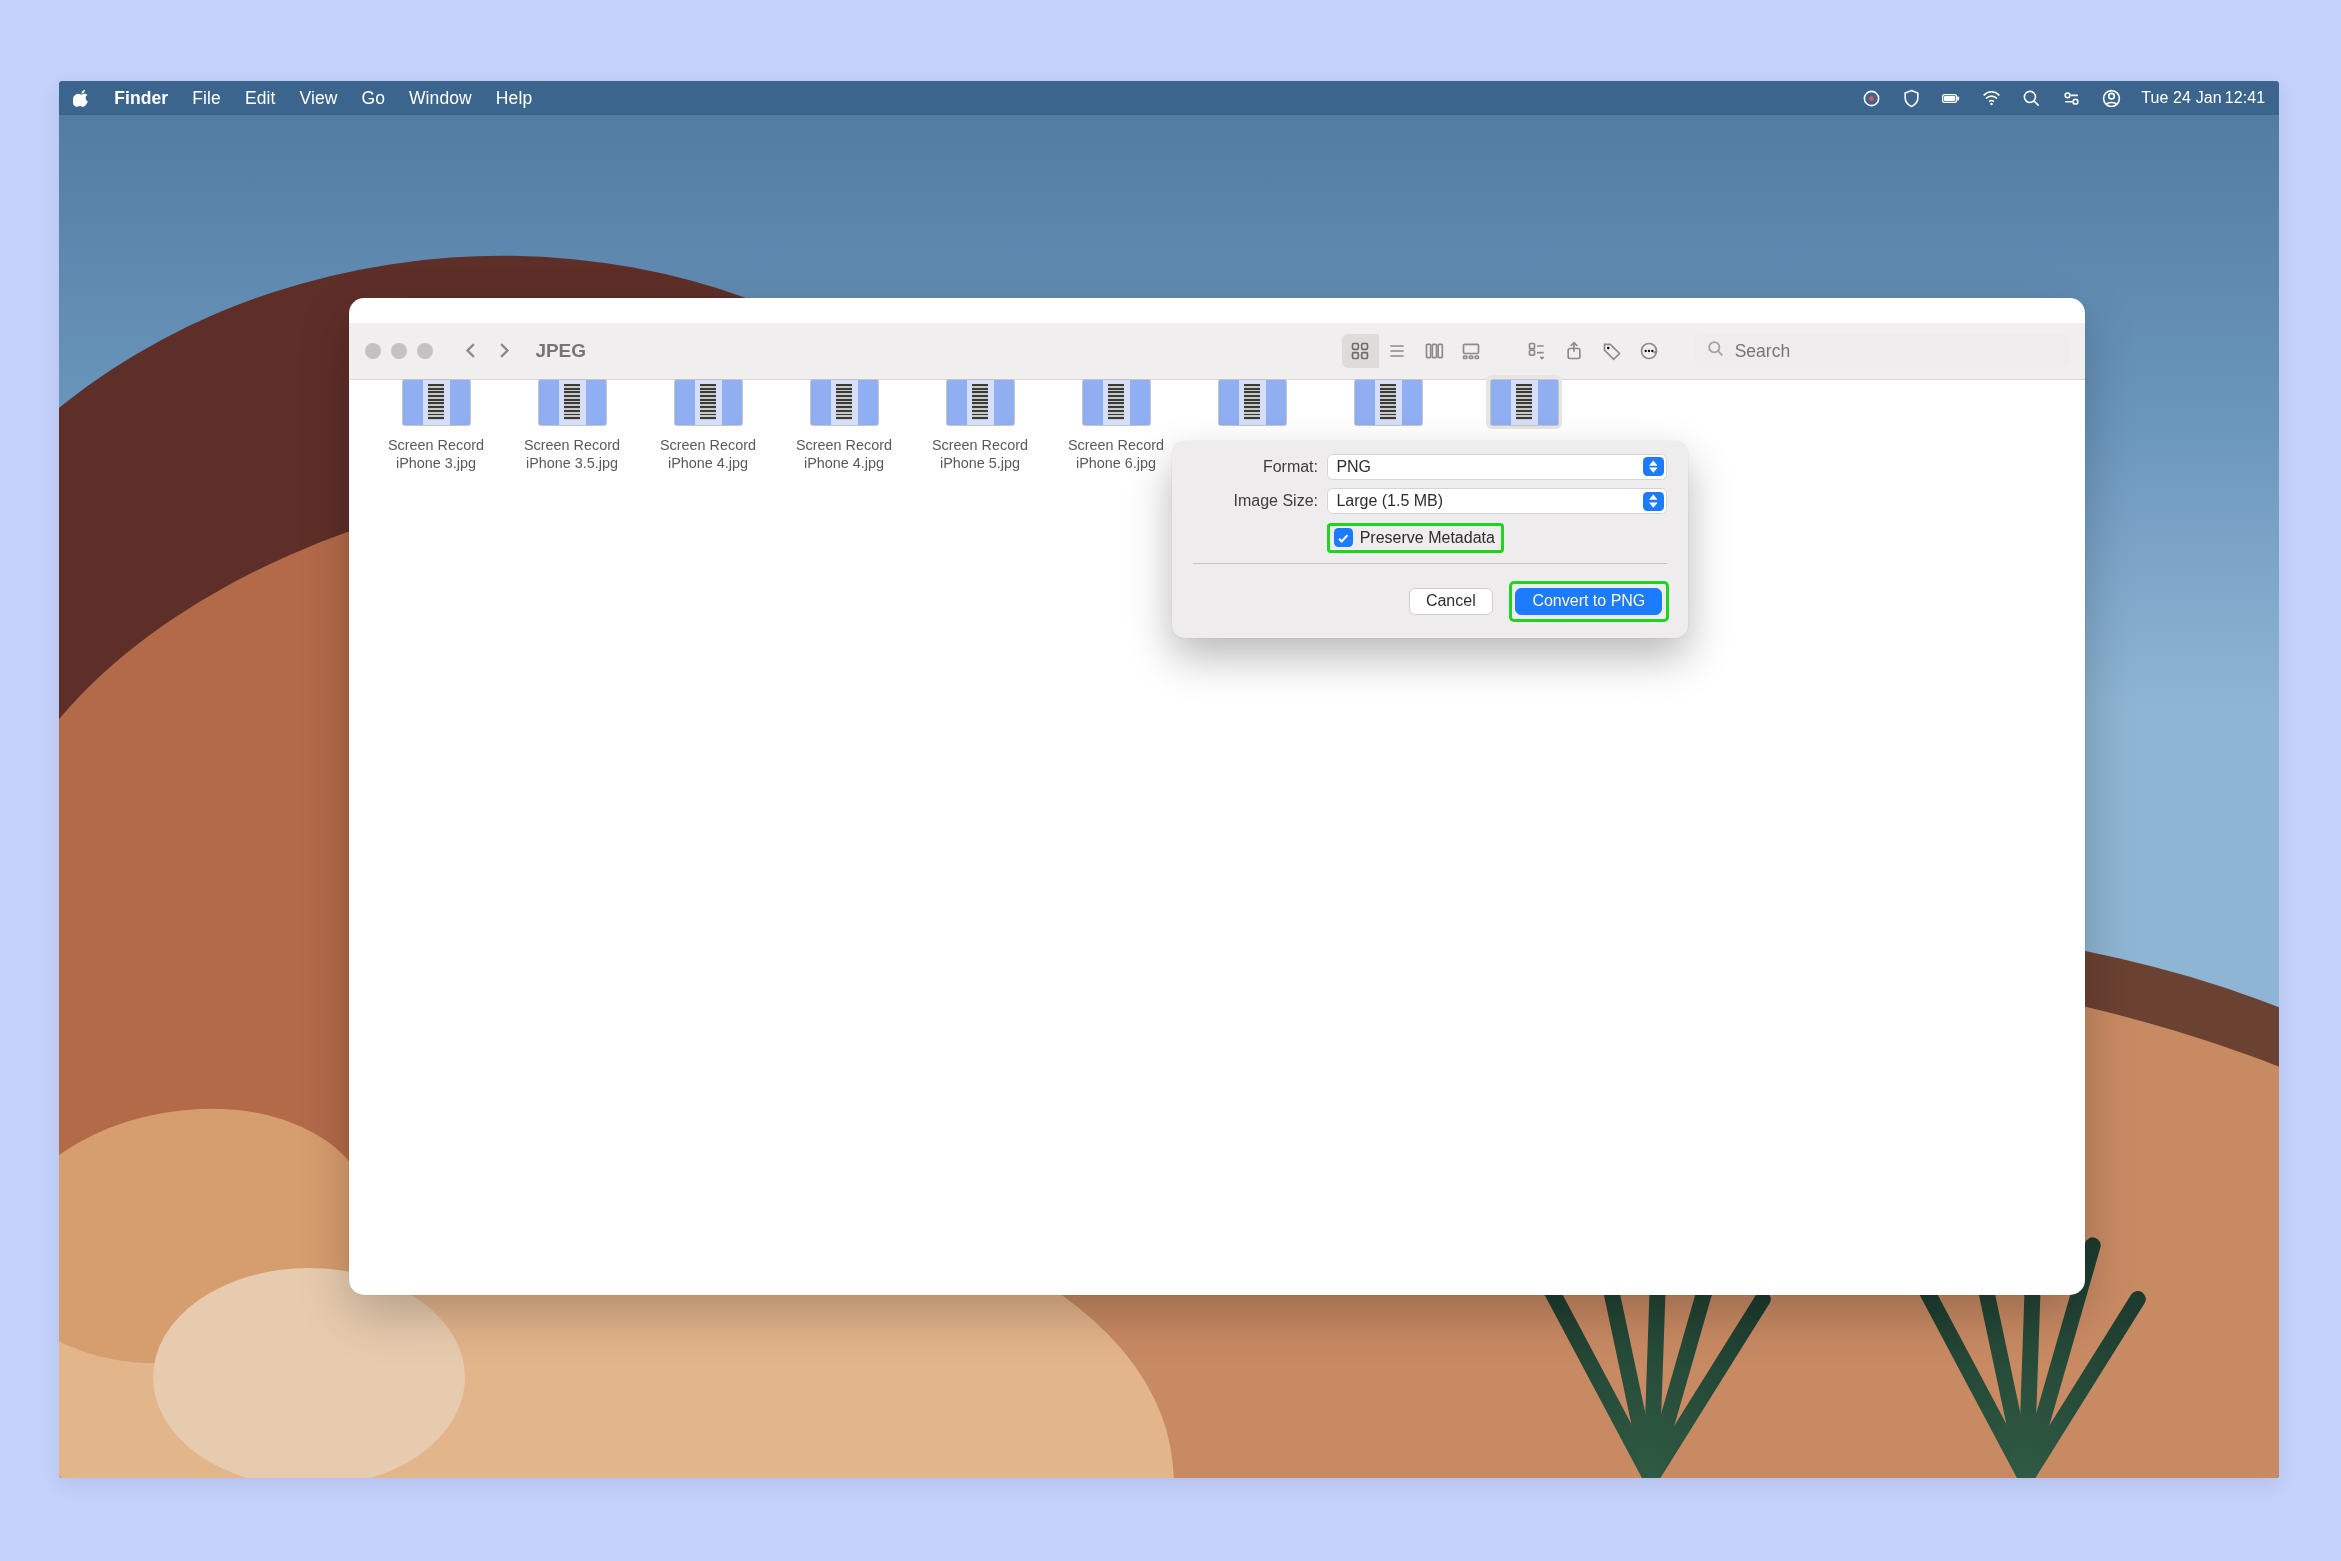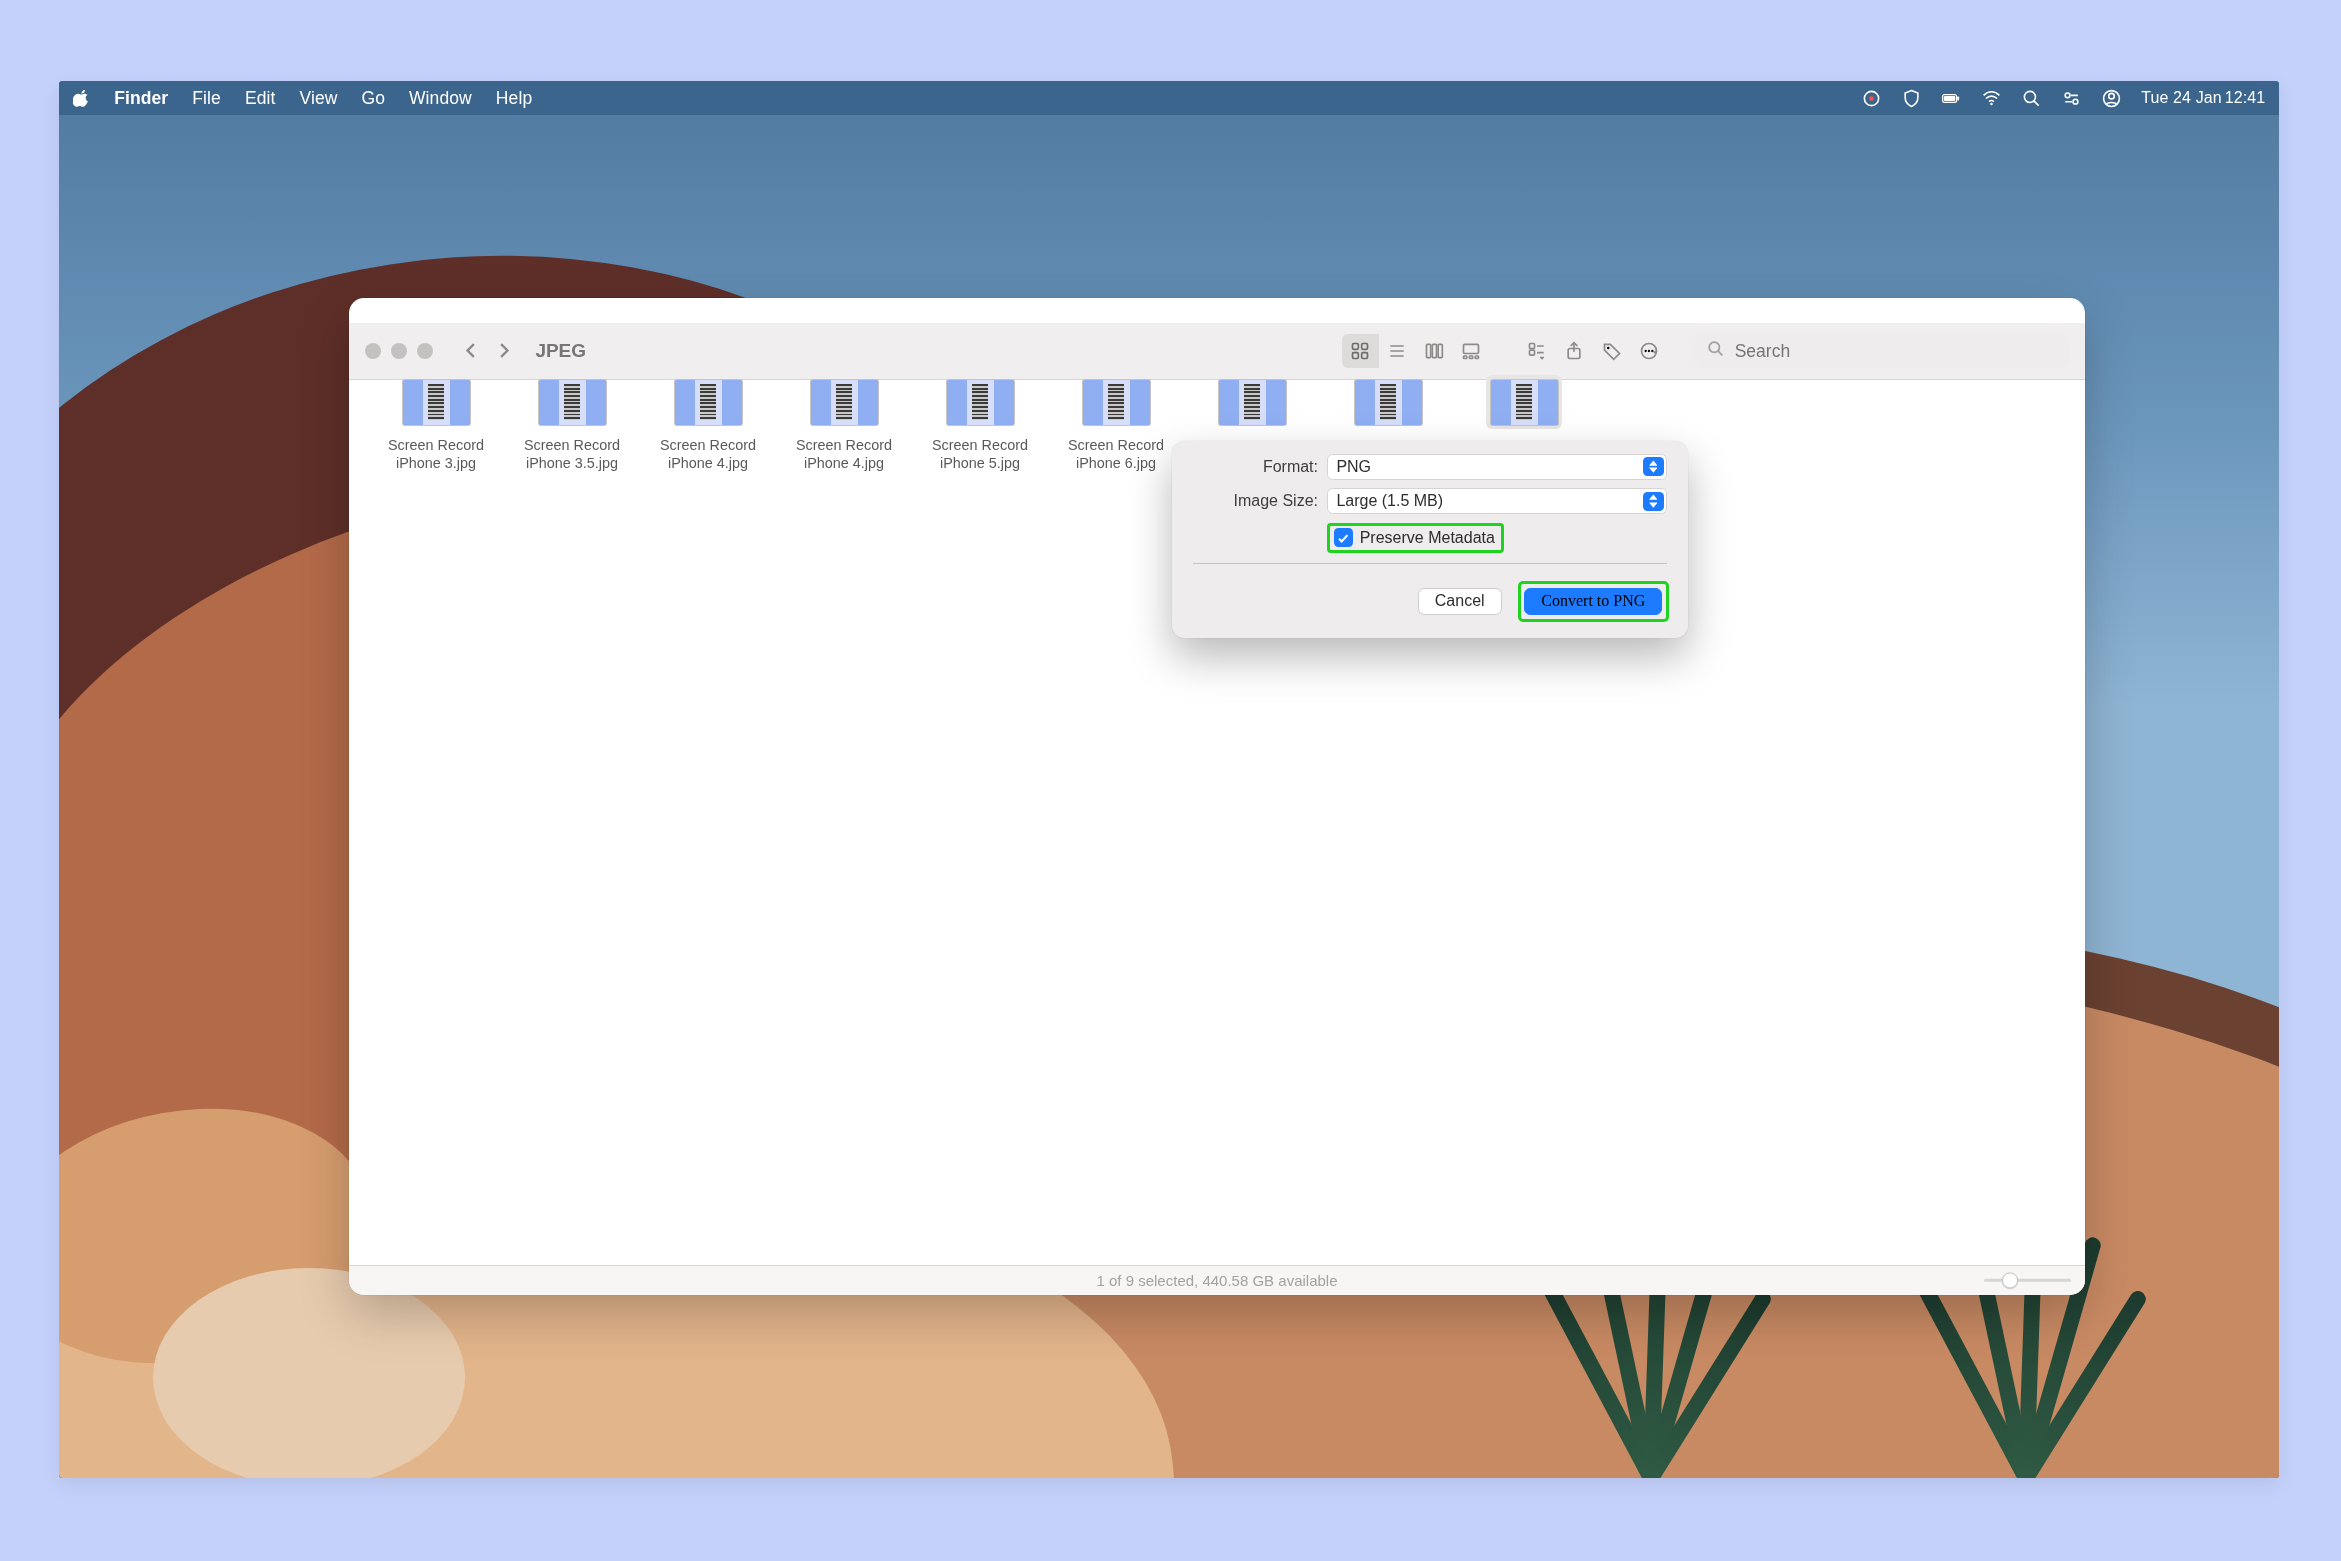--- a/index.html
+++ b/index.html
@@ -166,21 +166,21 @@
     display:flex;align-items:center;justify-content:center;
   }
   .checkbox svg{width:12.5px;height:12.5px;stroke:#fff;stroke-width:4;fill:none;}
   .check-label{font-size:16px;color:#2e2d2c;}
   .dialog-sep{height:0.6px;background:var(--dialog-border);margin:10px 0;}
   .dialog-actions{display:flex;justify-content:flex-end;align-items:center;gap:16px;padding:0 19px 16px;}
   .btn{
     height:27.5px;padding:0 16px;border-radius:6.2px;border:0.6px solid var(--btn-border);background:var(--btn-bg);
     font-size:16px;color:#2e2d2c;display:flex;align-items:center;justify-content:center;
   }
-  .btn.primary{background:var(--primary-btn);border-color:var(--primary-btn);color:#000000;font-weight:500;font-family:Liberation Serif, serif;}
+  .btn.primary{background:var(--primary-btn);border-color:var(--primary-btn);color:#fef9c3;font-weight:500;}
   .primary-hl{border:3.7px solid var(--highlight-green);border-radius:5px;padding:3.7px;}
 </style>
 </head>
 <body>
 
 <div class="stage">
 
   <div class="wallpaper">
     <div class="sky"></div>
     <div class="hill h1"></div>
@@ -419,27 +419,20 @@
           </div>
           <div class="file selected">
             <div class="thumb-wrap">
               <div class="thumb"></div>
             </div>
             <div class="file-name"></div>
           </div>
         </div>
     </div>
 
-    <div class="finder-status">
-      <span>1 of 9 selected, 440.58 GB available</span>
-      <div class="zoom-slider">
-        <div class="track"></div>
-          <div class="knob"></div>
-      </div>
-    </div>
   </div>
 
   <div class="dialog">
     <div class="dialog-body">
       <div class="form-row">
         <span class="lbl">Format:</span>
         <div class="select">
           <span>PNG</span>
           <span class="arrows">
             <svg viewBox="0 0 10 6">

